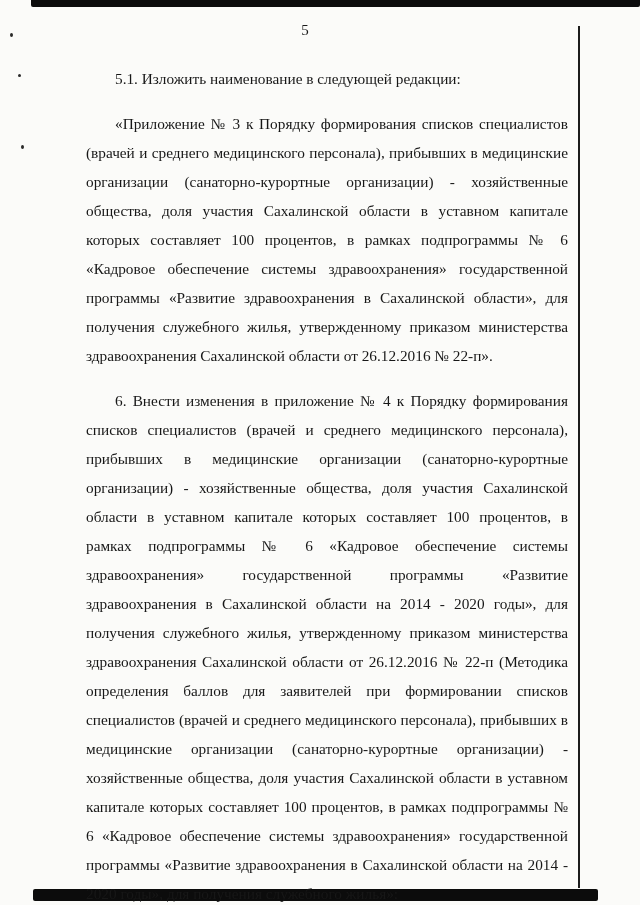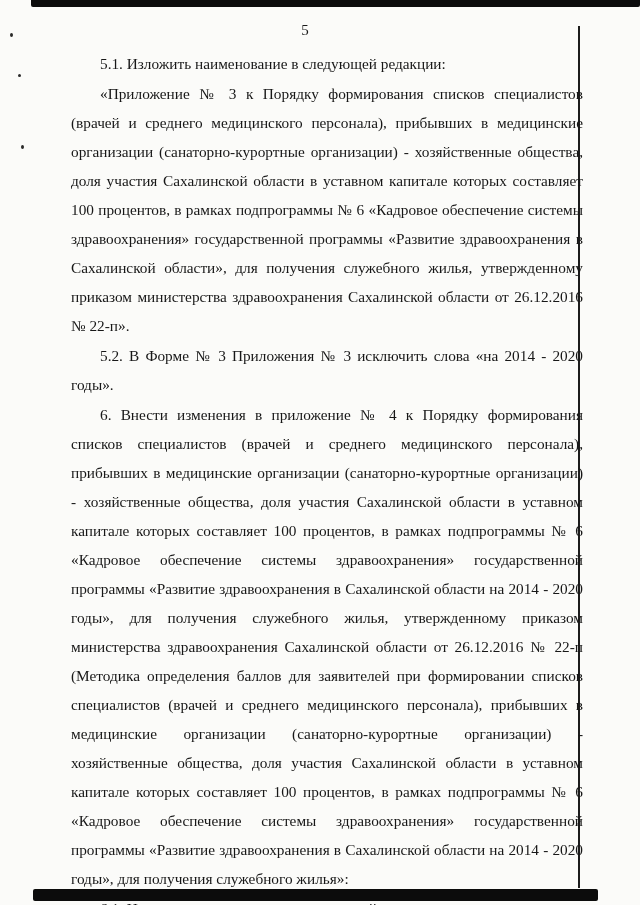--- a/index.html
+++ b/index.html
@@ -62,21 +62,21 @@
     position: absolute;
     top: 48px;
     left: 70px;
     width: 514px;
     font-size: 15.3px;
     line-height: 29px;
     text-align: justify;
     color: #171717;
   }
   .content p {
-    margin: 1px;
+    margin: 16px;
     padding: 0;
     text-indent: 29px;
   }
 </style>
 </head>
 <body>
 
 <div>
 
   <div class="scan-bar-top"></div>
@@ -85,18 +85,17 @@
 
   <div class="speck s1"></div>
   <div class="speck s2"></div>
   <div class="speck s3"></div>
 
   <div class="page-number">5</div>
 
   <div class="content">
     <p>5.1. Изложить наименование в следующей редакции:</p>
     <p>«Приложение № 3 к Порядку формирования списков специалистов (врачей и среднего медицинского персонала), прибывших в медицинские организации (санаторно-курортные организации) - хозяйственные общества, доля участия Сахалинской области в уставном капитале которых составляет 100 процентов, в рамках подпрограммы № 6 «Кадровое обеспечение системы здравоохранения» государственной программы «Развитие здравоохранения в Сахалинской области», для получения служебного жилья, утвержденному приказом министерства здравоохранения Сахалинской области от 26.12.2016 № 22-п».</p>
-    <p>5.2. В Форме № 3 Приложения № 3 исключить слова «на 2014 - 2020 годы».</p>
     <p>6. Внести изменения в приложение № 4 к Порядку формирования списков специалистов (врачей и среднего медицинского персонала), прибывших в медицинские организации (санаторно-курортные организации) - хозяйственные общества, доля участия Сахалинской области в уставном капитале которых составляет 100 процентов, в рамках подпрограммы № 6 «Кадровое обеспечение системы здравоохранения» государственной программы «Развитие здравоохранения в Сахалинской области на 2014 - 2020 годы», для получения служебного жилья, утвержденному приказом министерства здравоохранения Сахалинской области от 26.12.2016 № 22-п (Методика определения баллов для заявителей при формировании списков специалистов (врачей и среднего медицинского персонала), прибывших в медицинские организации (санаторно-курортные организации) - хозяйственные общества, доля участия Сахалинской области в уставном капитале которых составляет 100 процентов, в рамках подпрограммы № 6 «Кадровое обеспечение системы здравоохранения» государственной программы «Развитие здравоохранения в Сахалинской области на 2014 - 2020 годы», для получения служебного жилья»:</p>
     <p>6.1. Изложить наименование в следующей редакции:</p>
   </div>
 
 </div>
 
 </body></html>

